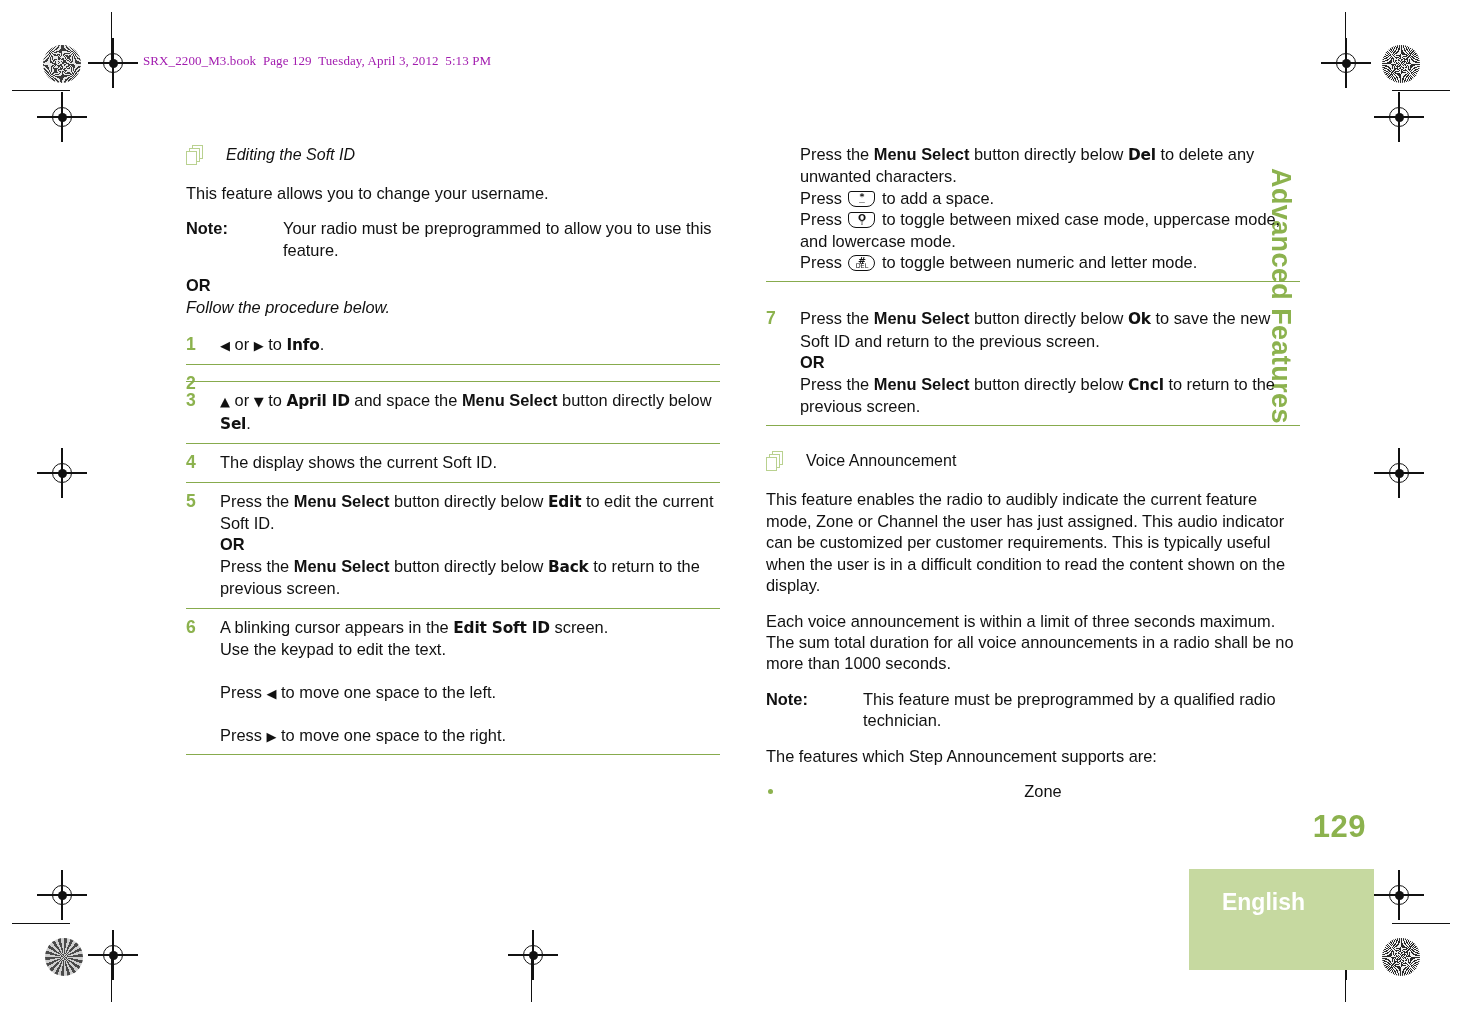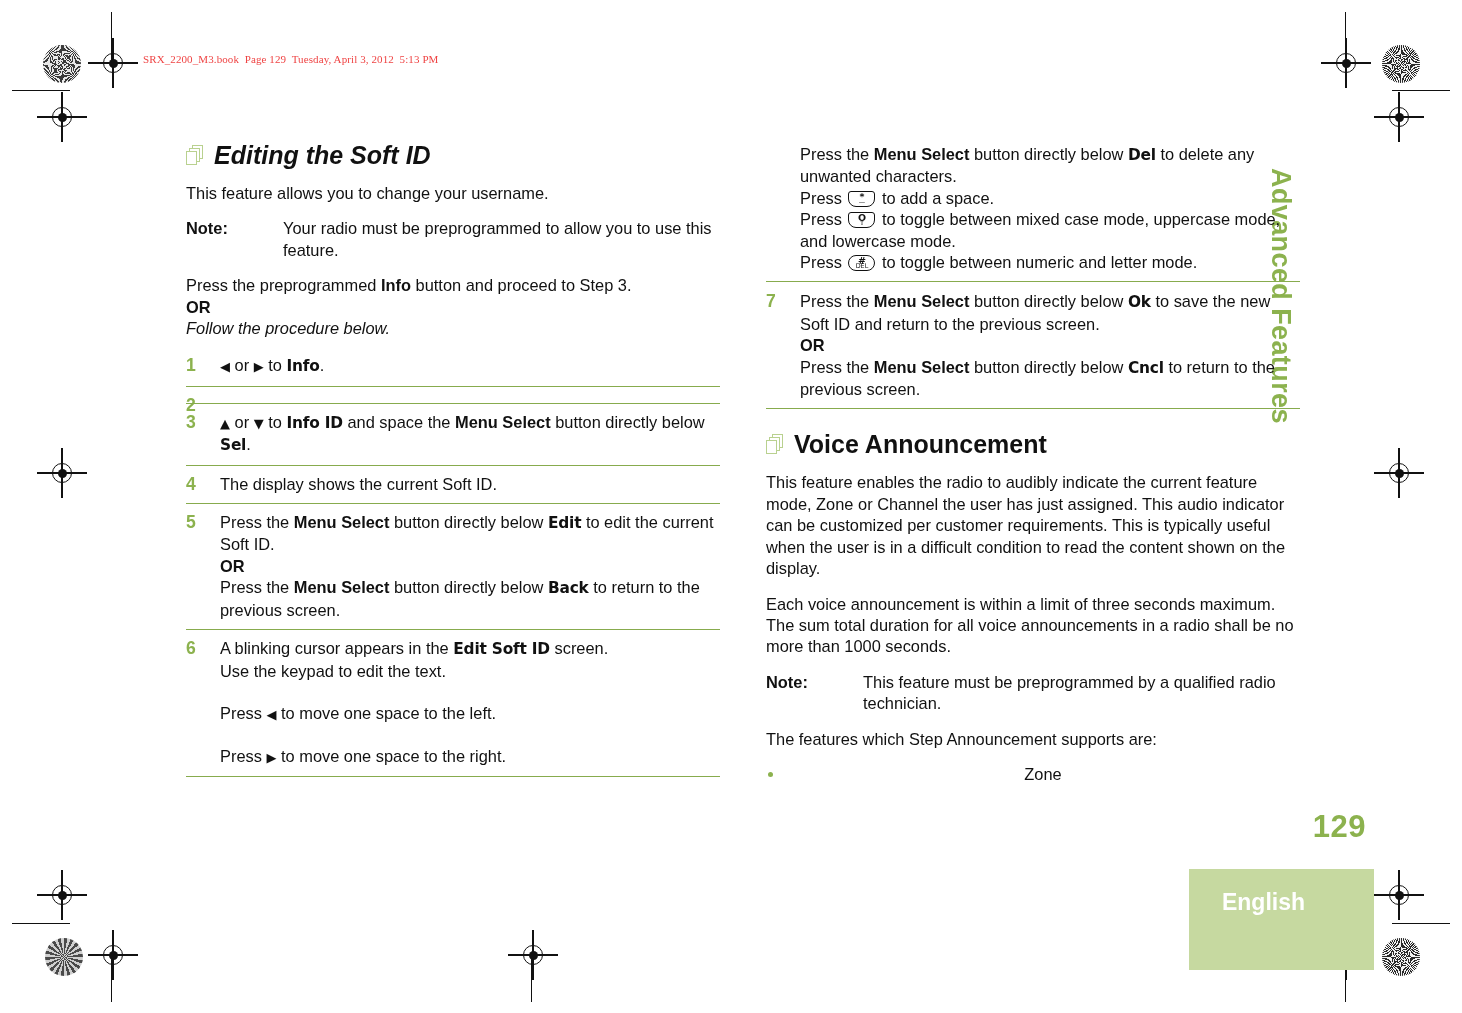--- a/index.html
+++ b/index.html
@@ -40,34 +40,34 @@
     background:
       repeating-conic-gradient(#4a4a4a 0deg 10deg, #cfcfcf 10deg 20deg);
   }
 
   .cropline { position:absolute; background:#111; }
 
   
   .bookline {
     position:absolute; left:143px; top:53px;
     font-family:"Liberation Serif", serif;
-    font-size:11px; letter-spacing:0.1px; color:#ef4444;
+    font-size:13px; letter-spacing:0.1px; color:#a21caf;
     white-space:pre;
   }
 
   .col {
     position:absolute; top:144px; width:534px;
     font-size:16.4px; line-height:21.4px; color:#111;
   }
   .col.left  { left:186px; }
   .col.right { left:766px; }
 
   h2.section {
-    font-size:25px; font-weight:bold; margin:0 0 17px 0;
-    padding-left:28px; position:relative; line-height:22px;
+    font-size:16px; font-weight:normal; margin:0 0 17px 0;
+    padding-left:40px; position:relative; line-height:22px;
   }
   h2.section.italic { font-style:italic; }
 
   .pages-icon {
     position:absolute; left:0px; top:1px; width:20px; height:21px;
   }
   .pages-icon i {
     position:absolute; display:block;
     width:11px; height:14px;
     border:1.3px solid #b9d18f; background:#ffffff;
@@ -104,21 +104,21 @@
   .steps li .num {
     position:absolute; left:0; top:8px;
     color:#8cb24e; font-weight:bold; font-size:17.6px;
   }
   .steps li:first-child .num { top:0; }
 
   
   .contstep {
     padding-left:34px; padding-bottom:8px;
     border-bottom:1.6px solid #87ab4d;
-    margin-bottom:0;
+    margin-bottom:17px;
   }
 
   
   .arr { font-family:"DejaVu Sans", sans-serif; font-size:13px; line-height:0; }
 
   
   .key {
     display:inline-block; position:relative;
     width:27px; height:16px; vertical-align:-3px;
     border:1.4px solid #111; border-radius:3px 3px 8px 8px;
@@ -276,30 +276,27 @@
     <span>Editing the Soft ID</span>
   </h2>
 
   <p>This feature allows you to change your username.</p>
 
   <div class="note">
     <div class="lbl">Note:</div>
     <div class="txt">Your radio must be preprogrammed to allow you to use this feature.</div>
   </div>
 
-  <p class="tight">
-    <span>Press the preprogrammed </span><b>Info</b><span> button and proceed to Step 3.</span>
-  </p>
   <p class="tight b">OR</p>
   <p style="margin:0 0 16px 0;font-style:italic;">Follow the procedure below.</p>
 
   <ol class="steps" id="left-steps">
       <li><span class="num">1</span><span><span class="arr">◀</span><span> or </span><span class="arr">▶</span><span> to </span><span class="lcd">Info</span><span>.</span></span></li>
       <li><span class="num">2</span></li>
-      <li><span class="num">3</span><span><span class="arr">▲</span><span> or </span><span class="arr">▼</span><span> to </span><span class="lcd">Info ID</span><span> and space the </span><span class="b">Menu Select</span><span> button directly below </span><span class="lcd">Sel</span><span>.</span></span></li>
+      <li><span class="num">3</span><span><span class="arr">▲</span><span> or </span><span class="arr">▼</span><span> to </span><span class="lcd">April ID</span><span> and space the </span><span class="b">Menu Select</span><span> button directly below </span><span class="lcd">Sel</span><span>.</span></span></li>
       <li><span class="num">4</span><span><span>The display shows the current Soft ID.</span></span></li>
       <li><span class="num">5</span><span><span>Press the </span><span class="b">Menu Select</span><span> button directly below </span><span class="lcd">Edit</span><span> to edit the current Soft ID.</span><br><span class="b">OR</span><br><span>Press the </span><span class="b">Menu Select</span><span> button directly below </span><span class="lcd">Back</span><span> to return to the previous screen.</span></span></li>
       <li><span class="num">6</span><span><span>A blinking cursor appears in the </span><span class="lcd">Edit Soft ID</span><span> screen.</span><br><span>Use the keypad to edit the text.</span><br><span style="display: inline-block; height: 7px;"></span><br><span>Press </span><span class="arr">◀</span><span> to move one space to the left.</span><br><span style="display: inline-block; height: 7px;"></span><br><span>Press </span><span class="arr">▶</span><span> to move one space to the right.</span></span></li>
     </ol>
 </div>
 
 <div class="col right">
 
   <div class="contstep" id="step6-cont"><span>Press the </span><span class="b">Menu Select</span><span> button directly below </span><span class="lcd">Del</span><span> to delete any unwanted characters.</span><br><span>Press </span><span class="key"><span class="g1">*</span><span class="g2">—</span></span><span> to add a space.</span><br><span>Press </span><span class="key"><span class="g1">O</span><span class="g2">⇧</span></span><span> to toggle between mixed case mode, uppercase mode, and lowercase mode.</span><br><span>Press </span><span class="key round"><span class="g1">#</span><span class="g2">DEL</span></span><span> to toggle between numeric and letter mode.</span></div>
 

